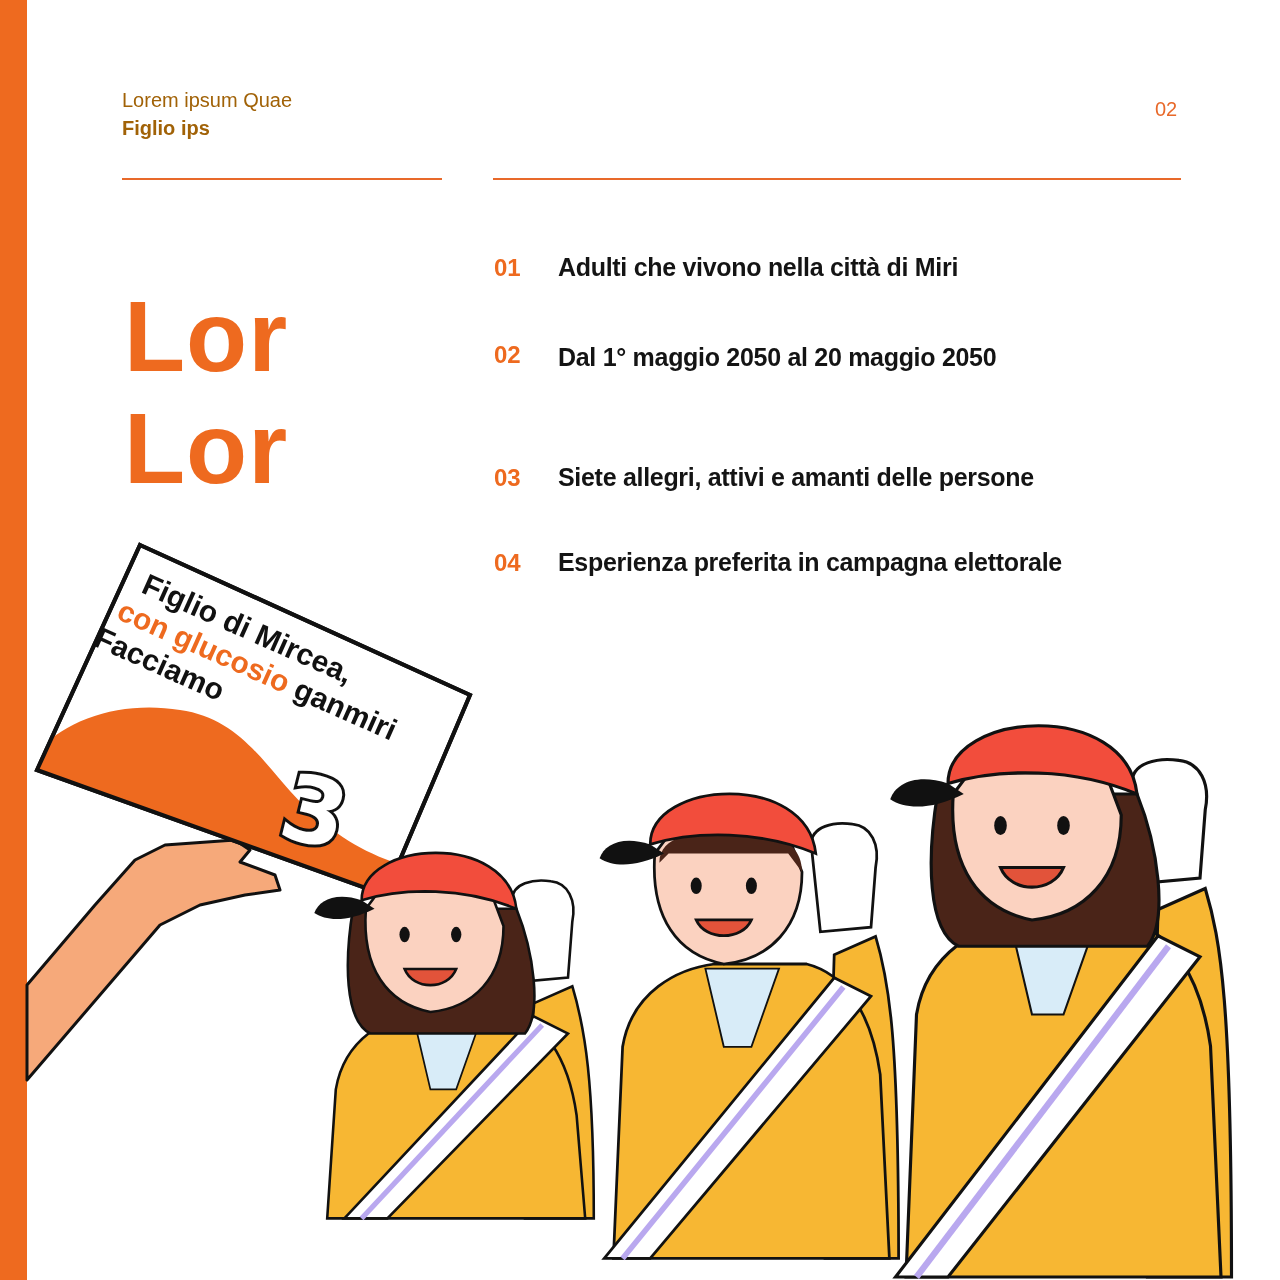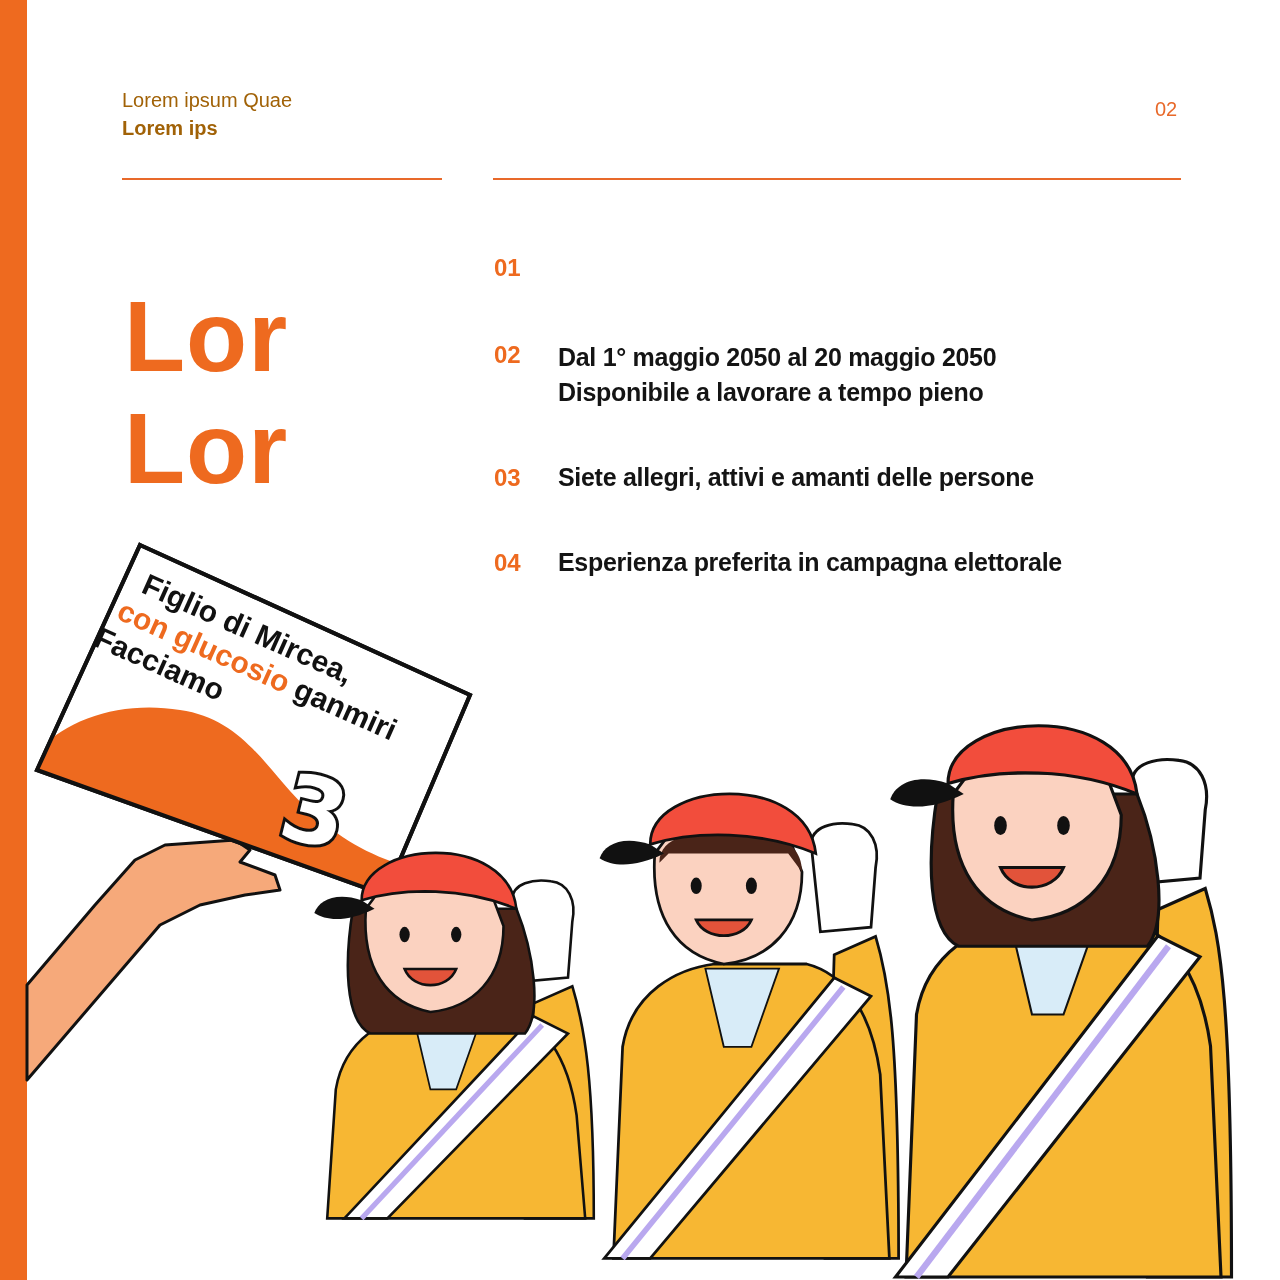--- a/index.html
+++ b/index.html
@@ -21,41 +21,43 @@
   .item .txt span { display: block; }
   svg.illus { position: absolute; left: 0; top: 530px; }
 </style>
 </head>
 <body>
 
 <div class="side-bar"></div>
 
 <div class="kicker">
   <span class="l1">Lorem ipsum Quae</span>
-  <span class="l2">Lorem ips</span>
+  <span class="l2">Figlio ips</span>
 </div>
 <div class="page-num">02</div>
 
 <div class="rule left"></div>
 <div class="rule right"></div>
 
 <div class="big-title">
   <span>Lor</span>
   <span>Lor</span>
 </div>
 
 <div class="items">
   <div class="item" style="top:0px;">
     <div class="num">01</div>
+    <div class="txt">
+      <span>Adulti che vivono nella città di Miri</span>
+    </div>
   </div>
   <div class="item" style="top:87px;">
     <div class="num">02</div>
     <div class="txt">
       <span style="margin-top:3px;">Dal 1° maggio 2050 al 20 maggio 2050</span>
-      <span>Disponibile a lavorare a tempo pieno</span>
     </div>
   </div>
   <div class="item" style="top:210px;">
     <div class="num">03</div>
     <div class="txt">
       <span>Siete allegri, attivi e amanti delle persone</span>
     </div>
   </div>
   <div class="item" style="top:295px;">
     <div class="num">04</div>

